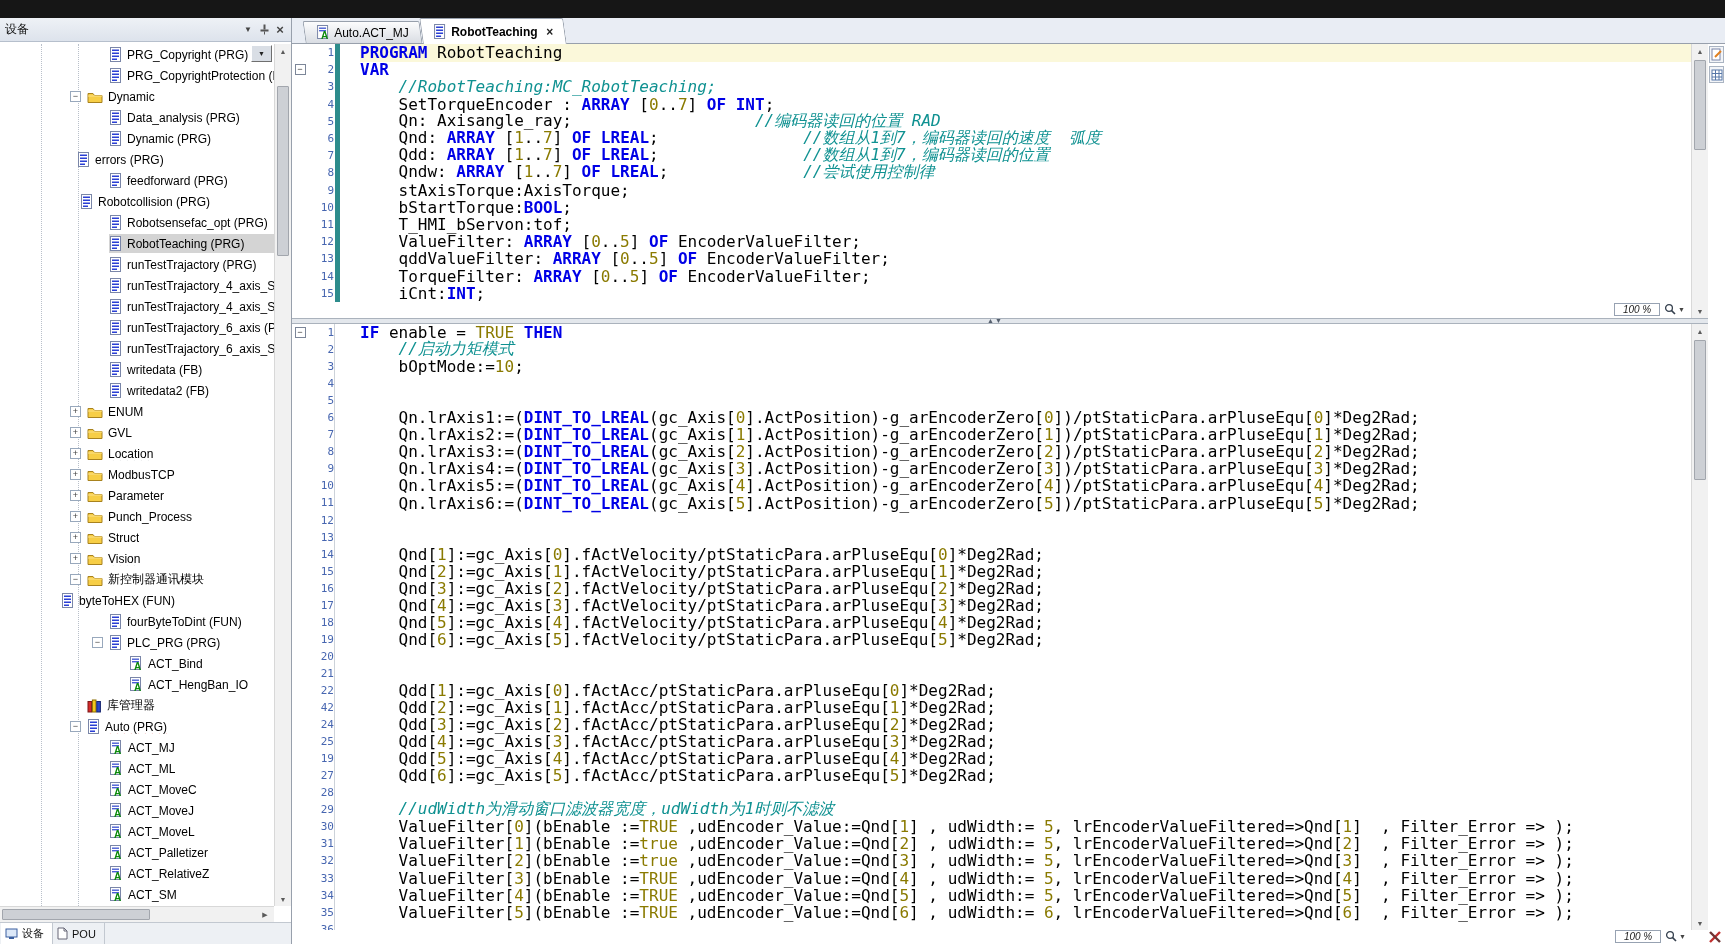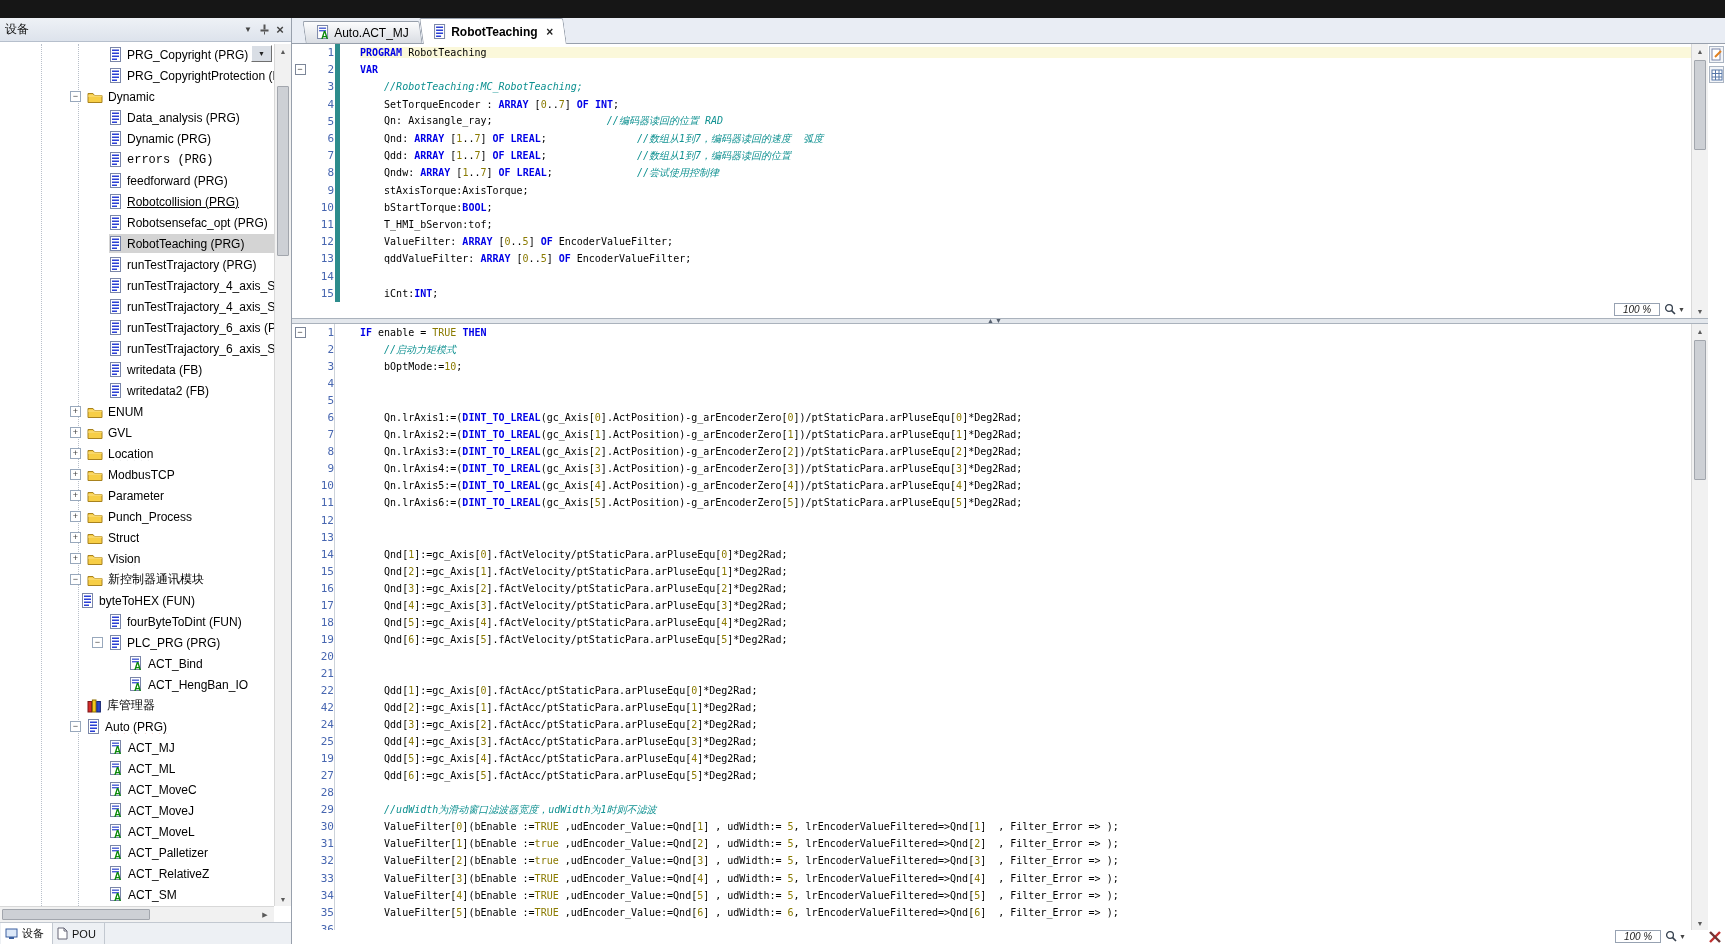--- a/index.html
+++ b/index.html
@@ -53,21 +53,21 @@
   .pane{left:292px;width:1399px;background:#fff;overflow:hidden;}
   #decl{top:44px;height:258px;}
   #impl{top:324px;height:606px;}
   .crow{display:flex;align-items:center;}
   #decl .crow{height:17.2px;}
   #impl .crow{height:17.05px;}
   .cfold{width:16px;flex:0 0 auto;display:flex;justify-content:center;}
   .foldbox{width:11px;height:11px;box-sizing:border-box;border:1px solid #7c8698;background:#fff;font-size:9px;line-height:8px;text-align:center;color:#333;}
   .cln{width:26px;flex:0 0 auto;text-align:right;padding-right:8px;font-family:"DejaVu Sans Mono","Liberation Mono",monospace;
        font-size:11px;color:#4766b0;}
-  pre.ct{margin:0 0 0 18px;flex:1;font-family:"DejaVu Sans Mono","Liberation Mono",monospace;font-size:10px;color:#000;}
+  pre.ct{margin:0 0 0 18px;flex:1;font-family:"DejaVu Sans Mono","Liberation Mono",monospace;font-size:16px;color:#000;}
   pre.ct.hl{background:#fbf8da;}
   .k{color:#0000e6;font-weight:bold;}
   .c{color:#0f9191;font-style:italic;}
   .n{color:#8a7a00;}
   #tealbar{left:335px;top:44px;width:5px;height:258px;background:#2d8c8c;}
   #implsep{left:334px;top:324px;width:1px;height:606px;background:#ccd2d9;}
   
   #declbtm{left:292px;top:302px;width:1399px;height:16px;background:#fff;}
   #splitter{left:292px;top:318px;width:1416px;height:6px;background:#e3e7ec;border-top:1px solid #aab2bc;border-bottom:1px solid #aab2bc;box-sizing:border-box;}
   #grip{position:absolute;left:695px;top:-2px;font-size:7px;color:#56606e;letter-spacing:1px;}
@@ -171,21 +171,21 @@
               <rect x="1.5" y="0.5" width="10" height="14" fill="#fff" stroke="#7a86a8"></rect>
               <rect x="3" y="2.5" width="7" height="1.5" fill="#2a3fd4"></rect>
               <rect x="3" y="5.5" width="7" height="1.5" fill="#2a3fd4"></rect>
               <rect x="3" y="8.5" width="7" height="1.5" fill="#2a3fd4"></rect>
               <rect x="3" y="11.5" width="5" height="1.5" fill="#2a3fd4"></rect>
             </svg>
           </span>
           <span class="tlabel">Dynamic (PRG)</span>
         </div>
       </div>
-      <div class="trow" style="padding-left: 92px; font-family: Liberation Mono, monospace;">
+      <div class="trow" style="padding-left: 60px;">
         <div class="expsp"></div>
         <div class="rowin">
           <span class="tico">
             <svg width="13" height="15">
               <rect x="1.5" y="0.5" width="10" height="14" fill="#fff" stroke="#7a86a8"></rect>
               <rect x="3" y="2.5" width="7" height="1.5" fill="#2a3fd4"></rect>
               <rect x="3" y="5.5" width="7" height="1.5" fill="#2a3fd4"></rect>
               <rect x="3" y="8.5" width="7" height="1.5" fill="#2a3fd4"></rect>
               <rect x="3" y="11.5" width="5" height="1.5" fill="#2a3fd4"></rect>
             </svg>
@@ -201,21 +201,21 @@
               <rect x="1.5" y="0.5" width="10" height="14" fill="#fff" stroke="#7a86a8"></rect>
               <rect x="3" y="2.5" width="7" height="1.5" fill="#2a3fd4"></rect>
               <rect x="3" y="5.5" width="7" height="1.5" fill="#2a3fd4"></rect>
               <rect x="3" y="8.5" width="7" height="1.5" fill="#2a3fd4"></rect>
               <rect x="3" y="11.5" width="5" height="1.5" fill="#2a3fd4"></rect>
             </svg>
           </span>
           <span class="tlabel">feedforward (PRG)</span>
         </div>
       </div>
-      <div class="trow" style="padding-left: 92px; text-decoration: underline;">
+      <div class="trow" style="padding-left: 63px;">
         <div class="expsp"></div>
         <div class="rowin">
           <span class="tico">
             <svg width="13" height="15">
               <rect x="1.5" y="0.5" width="10" height="14" fill="#fff" stroke="#7a86a8"></rect>
               <rect x="3" y="2.5" width="7" height="1.5" fill="#2a3fd4"></rect>
               <rect x="3" y="5.5" width="7" height="1.5" fill="#2a3fd4"></rect>
               <rect x="3" y="8.5" width="7" height="1.5" fill="#2a3fd4"></rect>
               <rect x="3" y="11.5" width="5" height="1.5" fill="#2a3fd4"></rect>
             </svg>
@@ -459,21 +459,21 @@
         <div class="rowin">
           <span class="tico">
             <svg width="16" height="13">
               <path d="M1 3.5 h5 l1.5 2 H15 v7 H1 z" fill="#f7ce46" stroke="#a8821e"></path>
               <path d="M1 6 h14" stroke="#fce18a"></path>
             </svg>
           </span>
           <span class="tlabel">新控制器通讯模块</span>
         </div>
       </div>
-      <div class="trow" style="padding-left: 64px;">
+      <div class="trow" style="padding-left: 44px;">
         <div class="expsp"></div>
         <div class="rowin">
           <span class="tico">
             <svg width="13" height="15">
               <rect x="1.5" y="0.5" width="10" height="14" fill="#fff" stroke="#7a86a8"></rect>
               <rect x="3" y="2.5" width="7" height="1.5" fill="#2a3fd4"></rect>
               <rect x="3" y="5.5" width="7" height="1.5" fill="#2a3fd4"></rect>
               <rect x="3" y="8.5" width="7" height="1.5" fill="#2a3fd4"></rect>
               <rect x="3" y="11.5" width="5" height="1.5" fill="#2a3fd4"></rect>
             </svg>
@@ -803,20 +803,21 @@
       <pre class="ct"><span>    ValueFilter: </span><span class="k">ARRAY</span><span> [</span><span class="n">0</span><span>..</span><span class="n">5</span><span>] </span><span class="k">OF</span><span> EncoderValueFilter;</span></pre>
     </div>
     <div class="crow">
       <span class="cfold"></span>
       <span class="cln">13</span>
       <pre class="ct"><span>    qddValueFilter: </span><span class="k">ARRAY</span><span> [</span><span class="n">0</span><span>..</span><span class="n">5</span><span>] </span><span class="k">OF</span><span> EncoderValueFilter;</span></pre>
     </div>
     <div class="crow">
       <span class="cfold"></span>
       <span class="cln">14</span>
+      <pre class="ct"><span>    TorqueFilter: </span><span class="k">ARRAY</span><span> [</span><span class="n">0</span><span>..</span><span class="n">5</span><span>] </span><span class="k">OF</span><span> EncoderValueFilter;</span></pre>
     </div>
     <div class="crow">
       <span class="cfold"></span>
       <span class="cln">15</span>
       <pre class="ct"><span>    iCnt:</span><span class="k">INT</span><span>;</span></pre>
     </div>
   </div>
 <div class="abs" id="tealbar"></div>
 <div class="abs" id="declbtm">
   <div class="zoomwrap" style="right:6px;top:1px">

